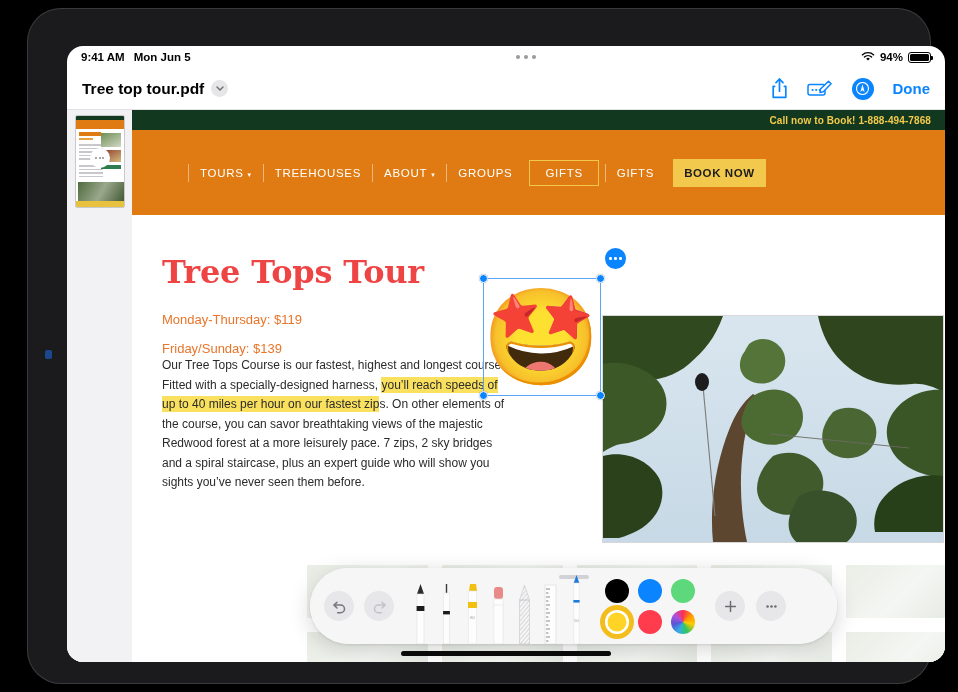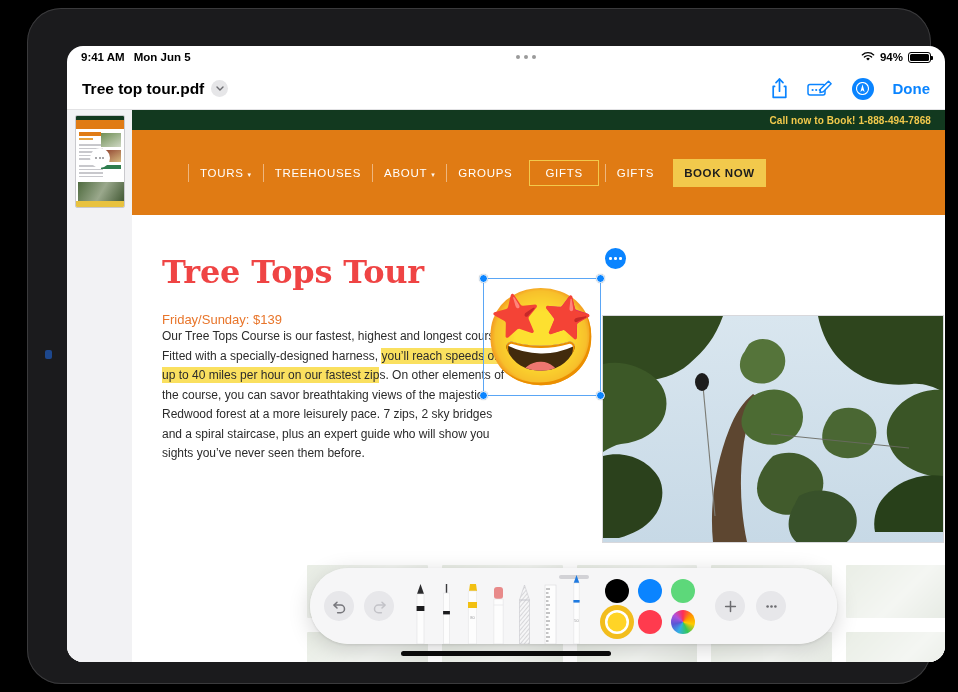--- a/index.html
+++ b/index.html
@@ -399,20 +399,21 @@
             <span class="nav-item">GROUPS</span>
             <span class="nav-gifts">GIFTS</span>
             <span class="nav-sep"></span>
             <span class="nav-item">GIFTS</span>
             <span class="nav-book">BOOK NOW</span>
           </div>
         </div>
 
         <div class="pg-content">
           <div class="pg-title">Tree Tops Tour</div>
+          <div class="pg-price">Monday-Thursday: $119</div>
           <div class="pg-price">Friday/Sunday: $139</div>
 
           <div class="pg-para"><span>Our Tree Tops Course is our fastest, highest and longest course. Fitted with a specially-designed harness, </span><span class="hl">you’ll reach speeds of up to 40 miles per hour on our fastest zip</span><span>s. On other elements of the course, you can savor breathtaking views of the majestic Redwood forest at a more leisurely pace. 7 zips, 2 sky bridges and a spiral staircase, plus an expert guide who will show you sights you’ve never seen them before.</span></div>
         </div>
 
         <div class="pg-photo">
           <div class="forest-sky"></div>
           <svg width="340" height="226" viewBox="0 0 340 226" style="position:absolute;inset:0">
             <defs>
               <linearGradient id="sky" x1="0" y1="0" x2="0" y2="1">

